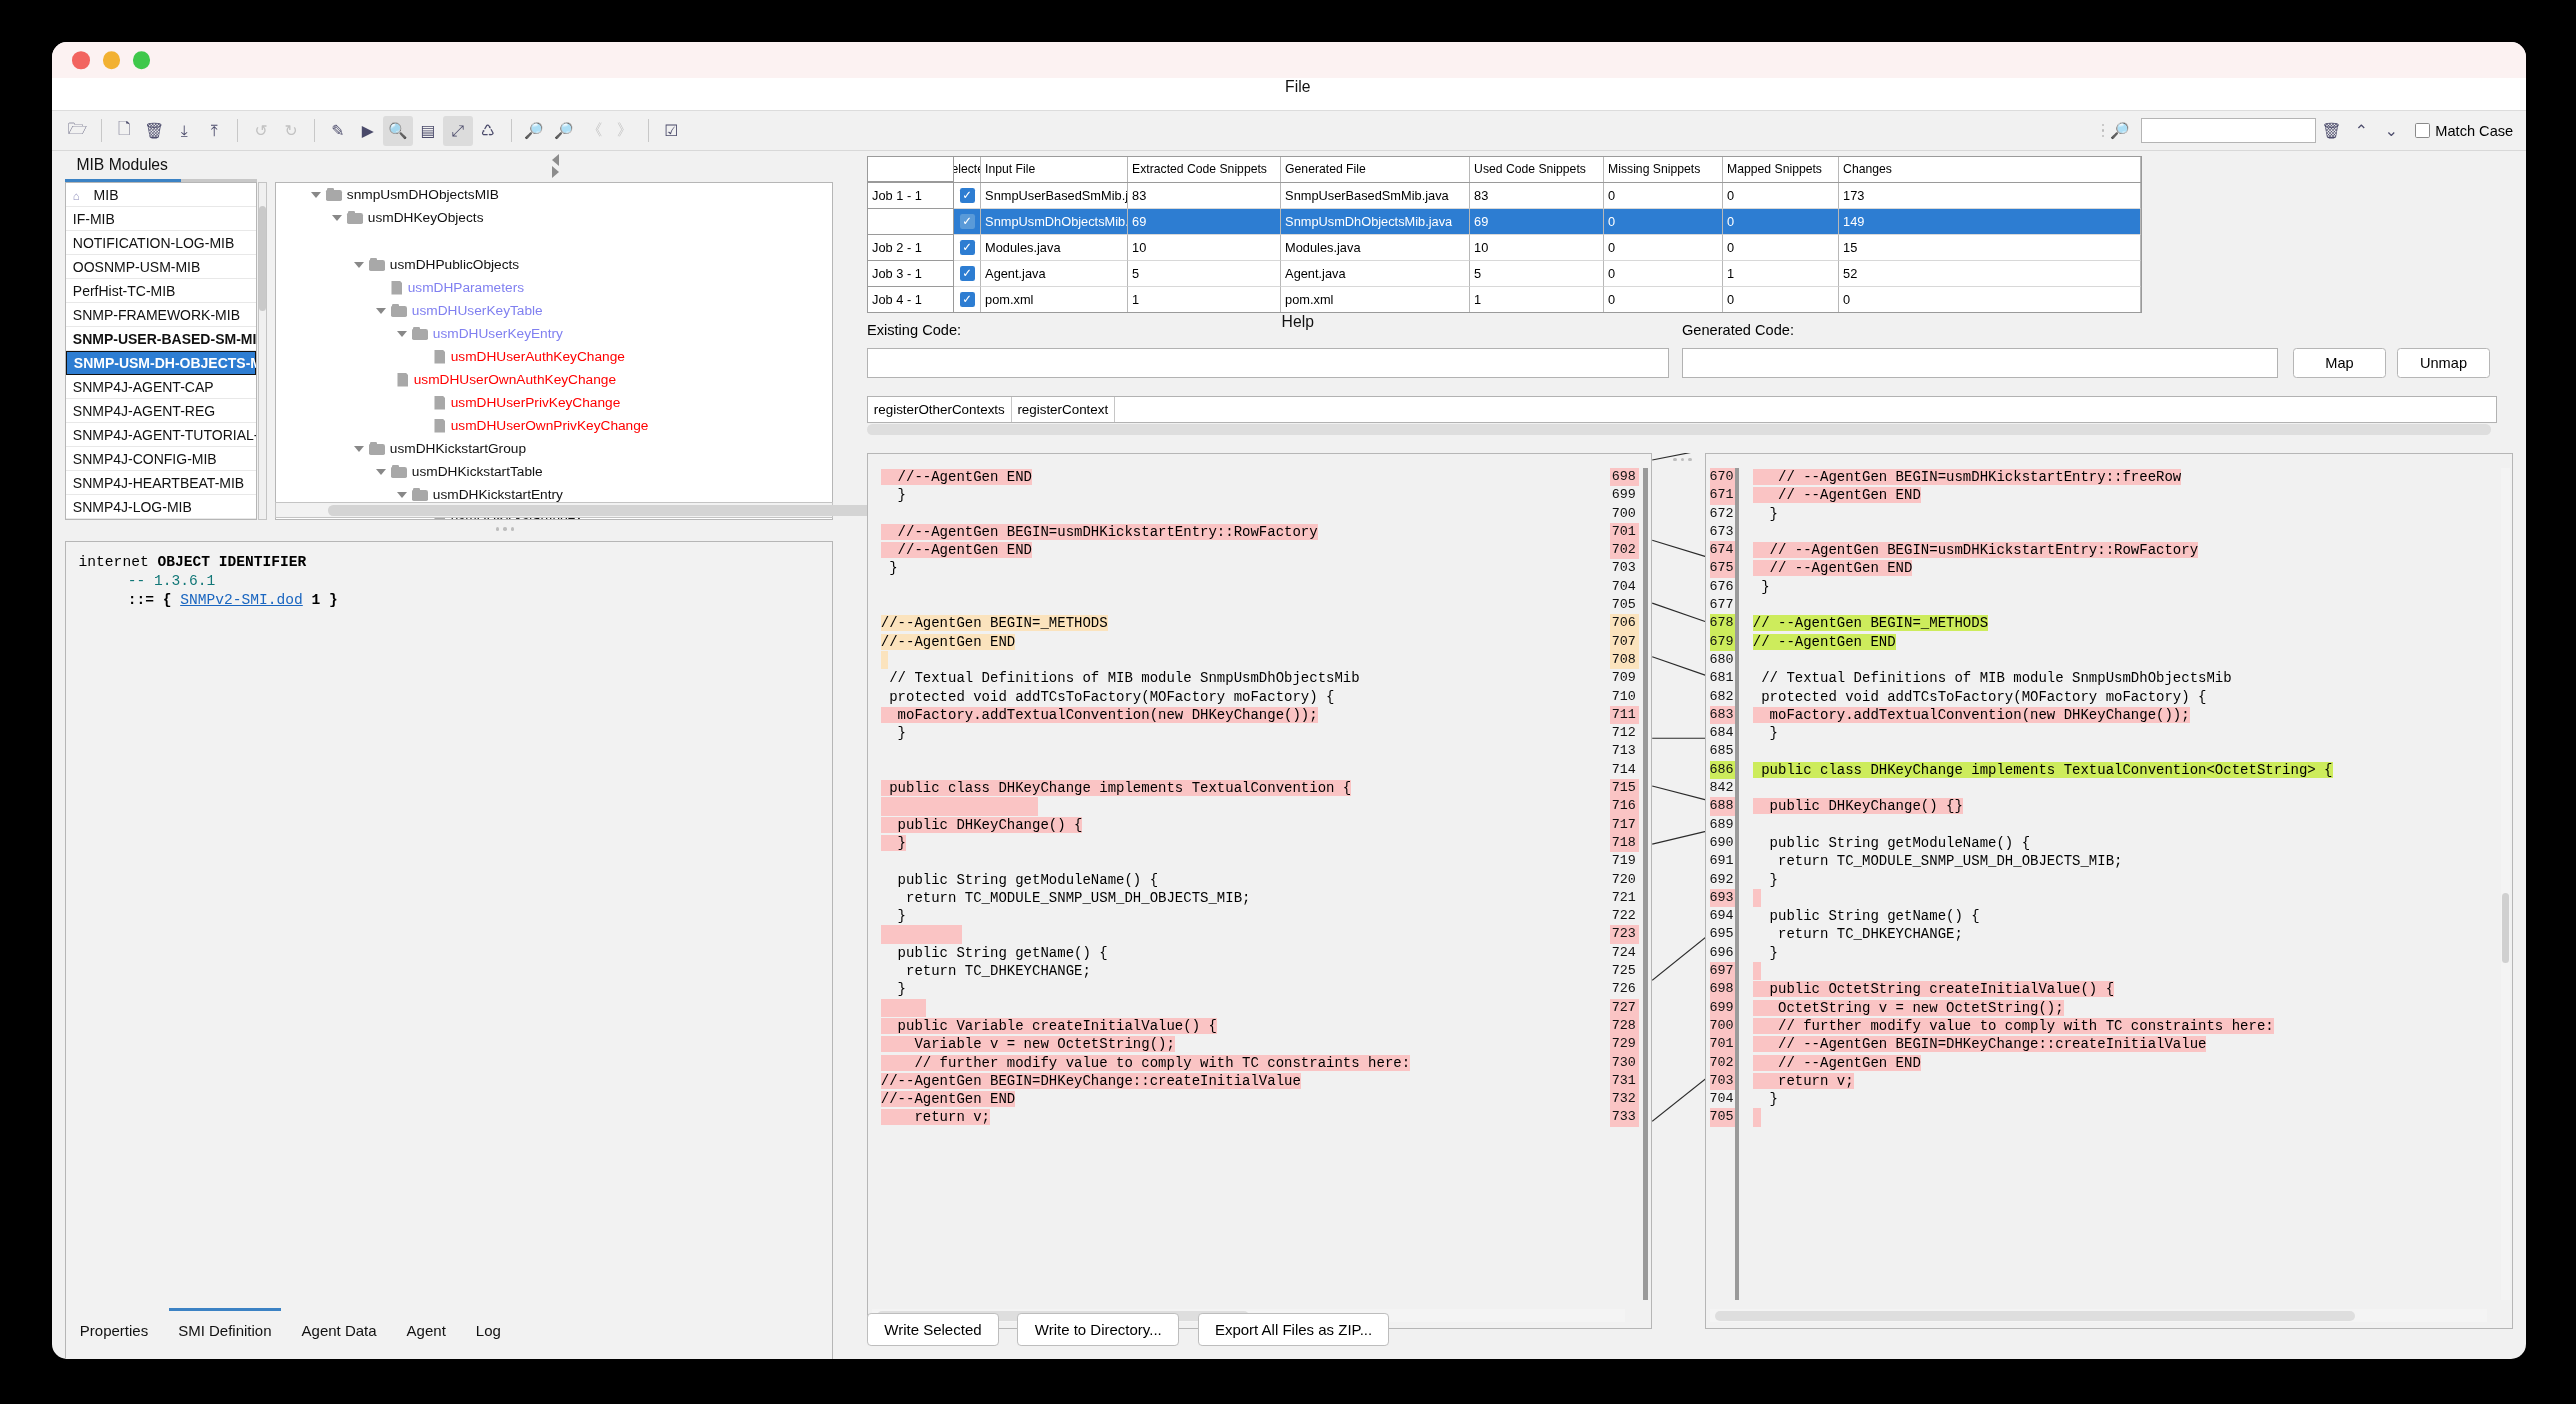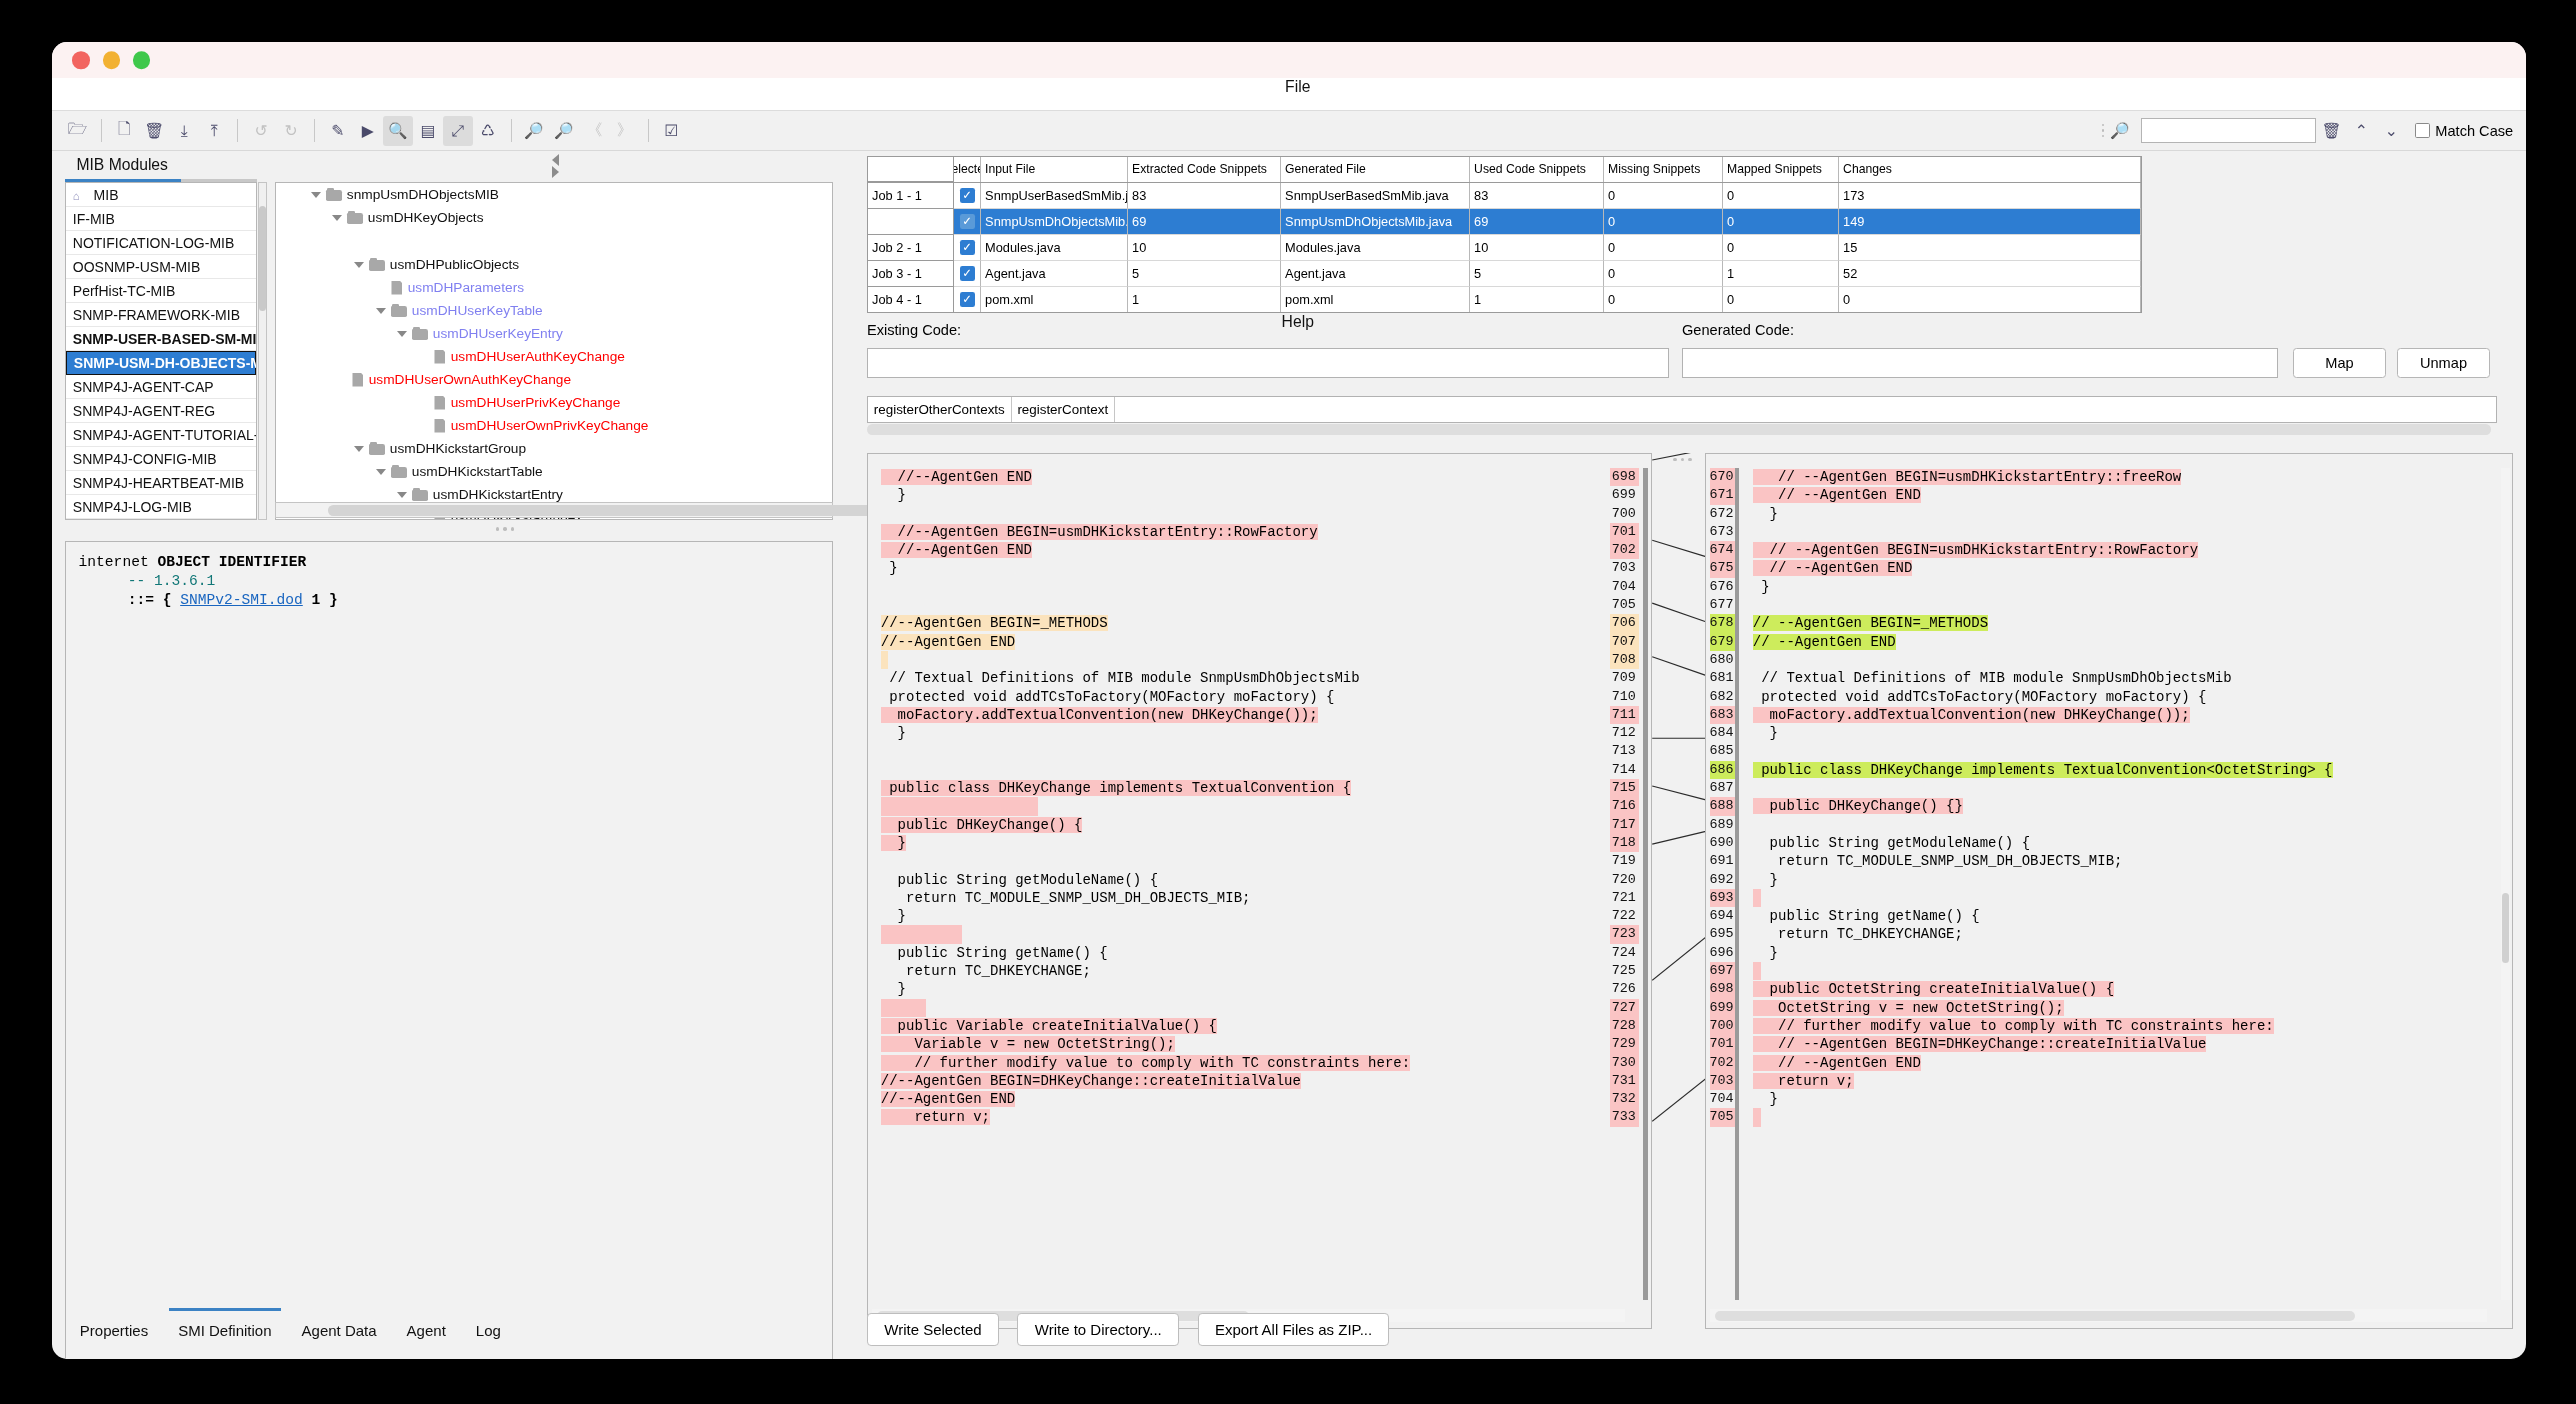--- a/index.html
+++ b/index.html
@@ -317,21 +317,21 @@
           <div class="trow" style="padding-left: 121px;">
             <span class="tri"></span>
             <span class="folder"></span>
             <span class="t-blue">usmDHUserKeyEntry</span>
           </div>
           <div class="trow" style="padding-left: 143px;">
             <span style="width: 15.7px; flex: 0 0 auto;"></span>
             <span class="leaf"></span>
             <span class="t-red">usmDHUserAuthKeyChange</span>
           </div>
-          <div class="trow" style="padding-left: 61px;">
+          <div class="trow" style="padding-left: 106px;">
             <span style="width: 15.7px; flex: 0 0 auto;"></span>
             <span class="leaf"></span>
             <span class="t-red">usmDHUserOwnAuthKeyChange</span>
           </div>
           <div class="trow" style="padding-left: 143px;">
             <span style="width: 15.7px; flex: 0 0 auto;"></span>
             <span class="leaf"></span>
             <span class="t-red">usmDHUserPrivKeyChange</span>
           </div>
           <div class="trow" style="padding-left: 143px;">
@@ -571,21 +571,21 @@
               <div class="gl">677</div>
               <div class="gl hl-g">678</div>
               <div class="gl hl-g">679</div>
               <div class="gl">680</div>
               <div class="gl">681</div>
               <div class="gl">682</div>
               <div class="gl hl-r">683</div>
               <div class="gl">684</div>
               <div class="gl">685</div>
               <div class="gl hl-g">686</div>
-              <div class="gl">687</div>
+              <div class="gl">842</div>
               <div class="gl hl-r">688</div>
               <div class="gl">689</div>
               <div class="gl">690</div>
               <div class="gl">691</div>
               <div class="gl">692</div>
               <div class="gl hl-r">693</div>
               <div class="gl">694</div>
               <div class="gl">695</div>
               <div class="gl">696</div>
               <div class="gl hl-r">697</div>

